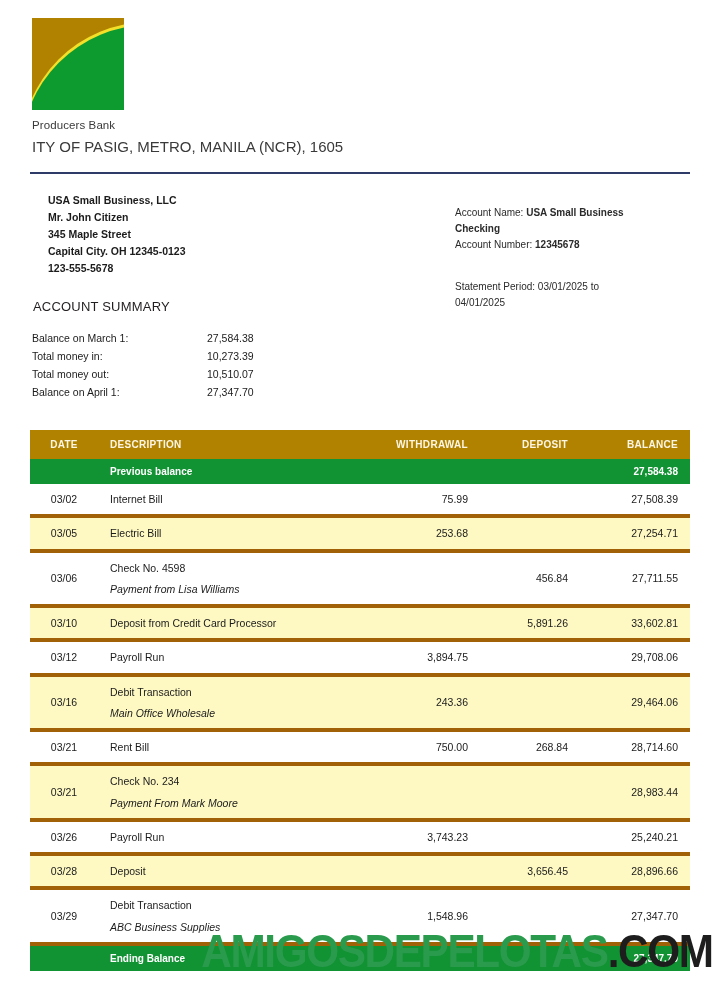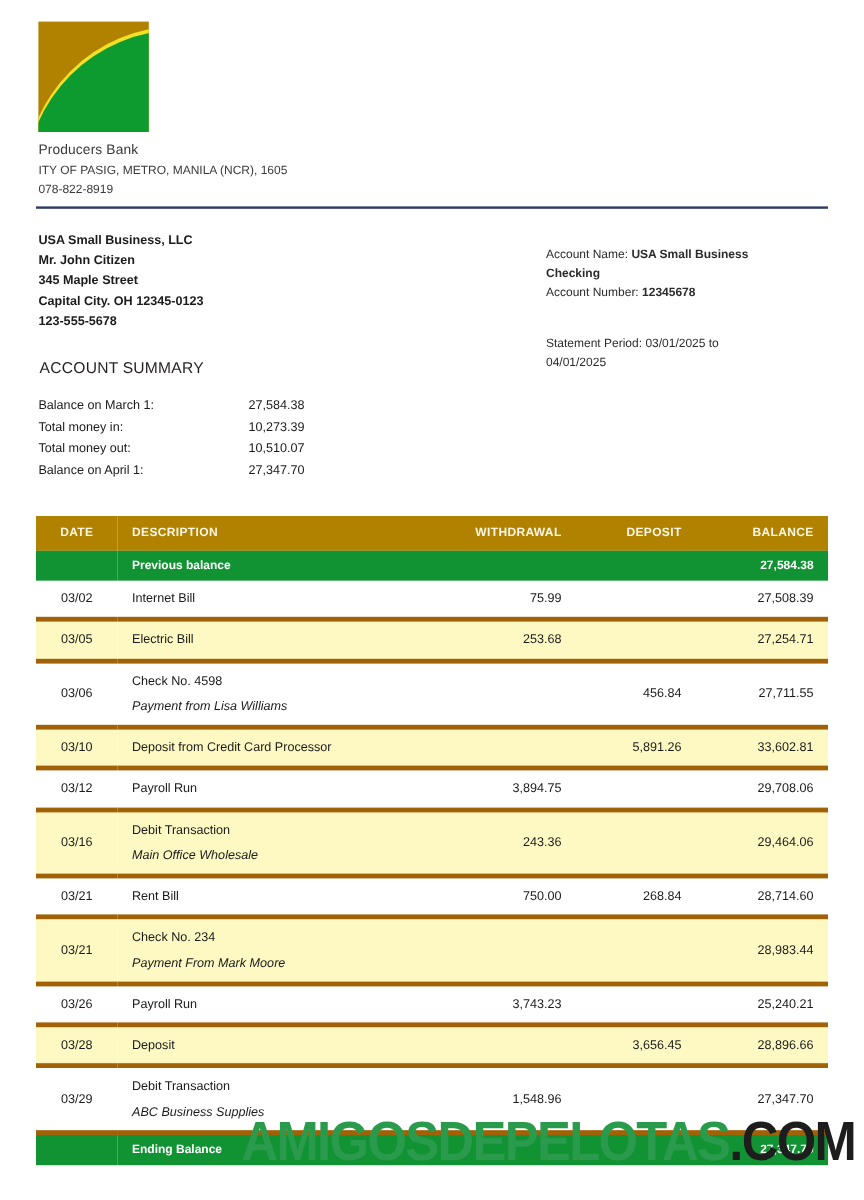--- a/index.html
+++ b/index.html
@@ -61,38 +61,38 @@
   }
 
   .brand-name {
     margin-top: 9px;
     font-size: 11.5px;
     color: #3a3a3a;
     letter-spacing: .1px;
   }
   .brand-addr {
     margin-top: 4px;
-    font-size: 10px;
+    font-size: 15px;
     color: #3a3a3a;
     line-height: 1.55;
   }
 
   .rule {
     position: absolute;
     left: 30px;
     top: 172px;
     width: 660px;
     height: 2px;
     background: #2e3a67;
   }
 
   
   .payee {
     position: absolute;
-    left: 32px;
+    left: 48px;
     top: 192px;
     font-size: 10.5px;
     font-weight: bold;
     line-height: 1.62;
     color: #1b1b1b;
   }
 
   .acct-block {
     position: absolute;
     left: 455px;
@@ -220,21 +220,20 @@
 <div class="page">
 
   <div class="brand">
     <div class="logo-mark">
       <div class="swoosh-yellow"></div>
       <div class="swoosh-green"></div>
     </div>
     <div class="brand-name">Producers Bank</div>
     <div class="brand-addr">
       <div>ITY OF PASIG, METRO, MANILA (NCR), 1605</div>
-      <div>078-822-8919</div>
     </div>
   </div>
 
   <div class="rule"></div>
 
   <div class="payee">
     <div>USA Small Business, LLC</div>
     <div>Mr. John Citizen</div>
     <div>345 Maple Street</div>
     <div>Capital City. OH 12345-0123</div>

